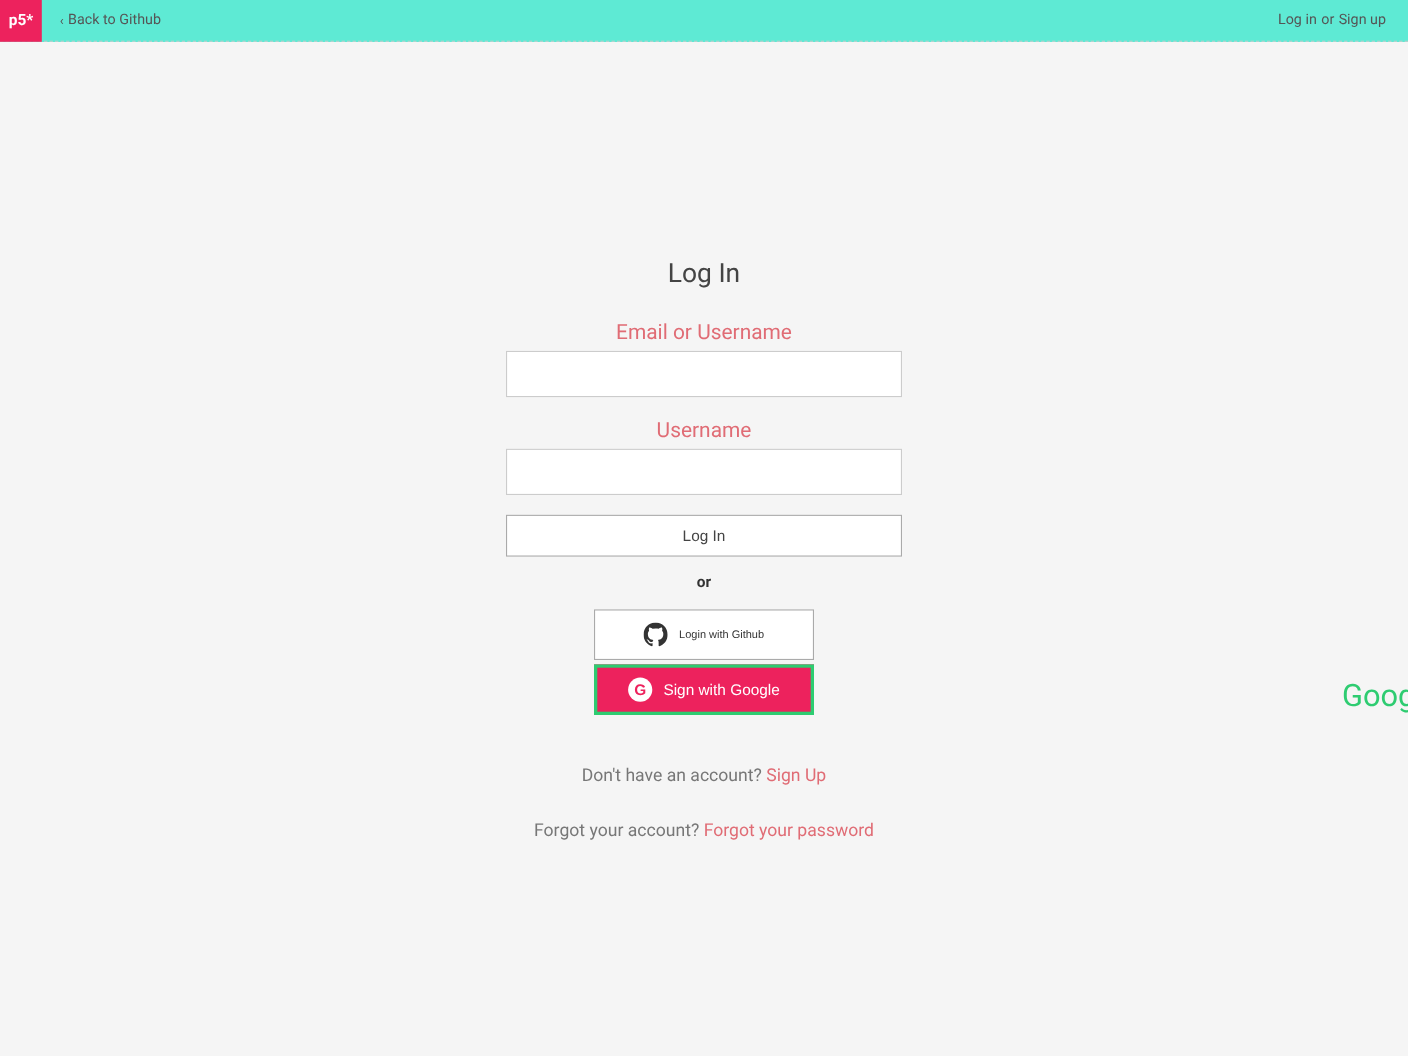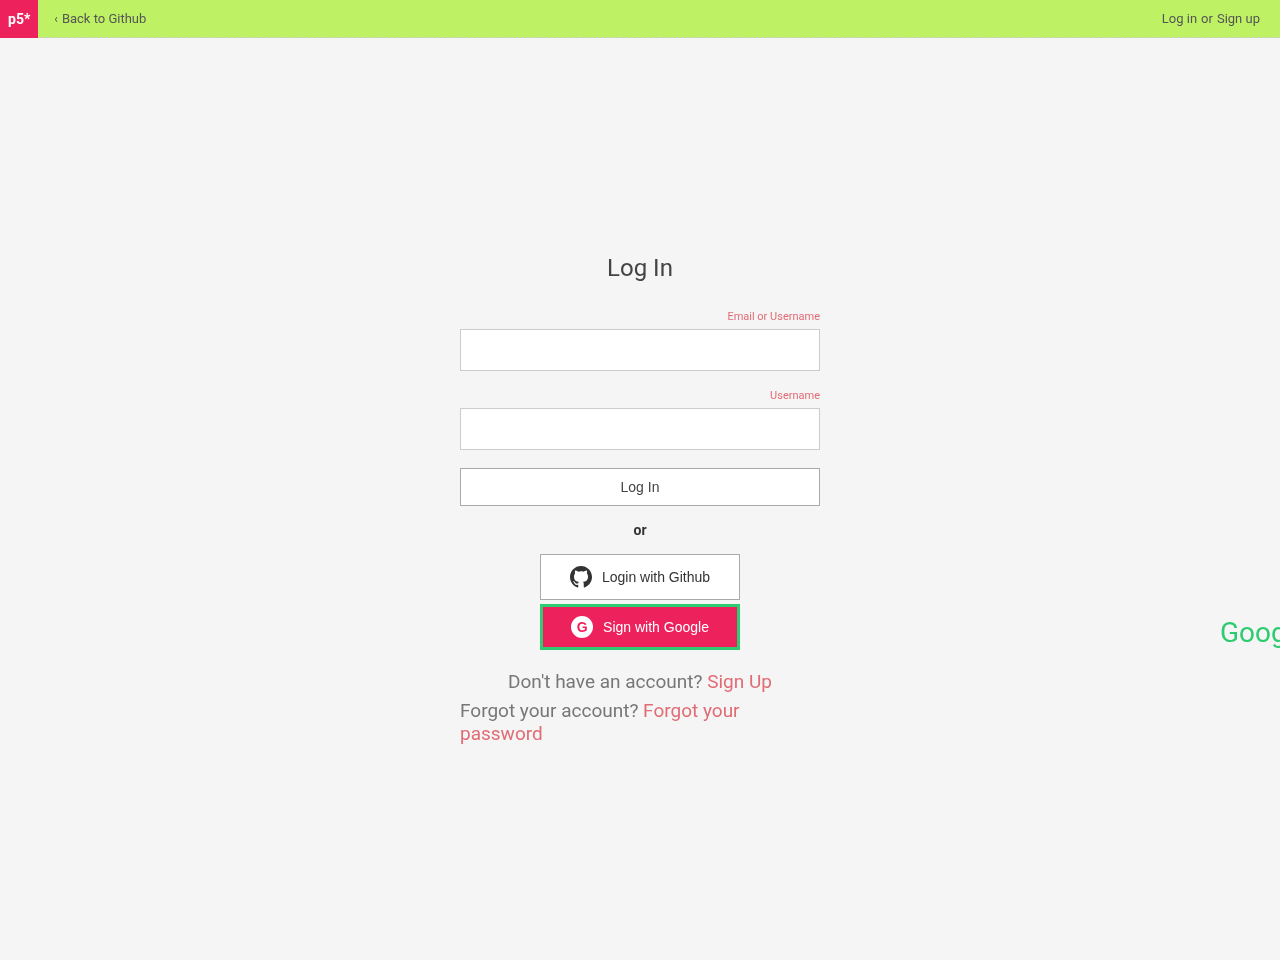--- a/index.html
+++ b/index.html
@@ -18,21 +18,21 @@
       position: relative;
     }
 
     
     .topnav {
       position: fixed;
       top: 0;
       left: 0;
       right: 0;
       height: 38px;
-      background: #bef264;
+      background: #5eead4;
       border-bottom: 1px dashed #ccc;
       display: flex;
       align-items: center;
       justify-content: space-between;
       padding: 0 0;
       z-index: 100;
     }
 
     .topnav-left {
       display: flex;
@@ -107,24 +107,24 @@
       margin-bottom: 28px;
     }
 
     .form-group {
       width: 100%;
       margin-bottom: 18px;
     }
 
     .form-label {
       display: block;
-      font-size: 11px;
+      font-size: 19px;
       color: #e06c75;
       margin-bottom: 6px;
-      text-align: right;
+      text-align: center;
     }
 
     .form-input {
       width: 100%;
       height: 42px;
       border: 1px solid #ccc;
       background: #fff;
       padding: 0 12px;
       font-size: 14px;
       outline: none;
@@ -149,21 +149,21 @@
     }
 
     
     .social-btn {
       width: 200px;
       height: 46px;
       display: flex;
       align-items: center;
       justify-content: center;
       gap: 10px;
-      font-size: 14px;
+      font-size: 10px;
       cursor: pointer;
       margin-bottom: 4px;
       border: 1px solid #aaa;
       background: #fff;
       color: #333;
     }
 
     .github-btn {
       background: #fff;
       border: 1px solid #aaa;
@@ -198,22 +198,23 @@
 
     .footer-links {
       margin-top: 16px;
       display: flex;
       flex-direction: column;
       align-items: center;
       gap: 6px;
     }
 
     .footer-links p {
-      font-size: 19px;
+      font-size: 16px;
       color: #777;
+      margin-top: 25px;
     }
 
     .footer-links a {
       color: #e06c75;
       text-decoration: none;
     }
 
     
     .japanese-tooltip {
       position: absolute;

